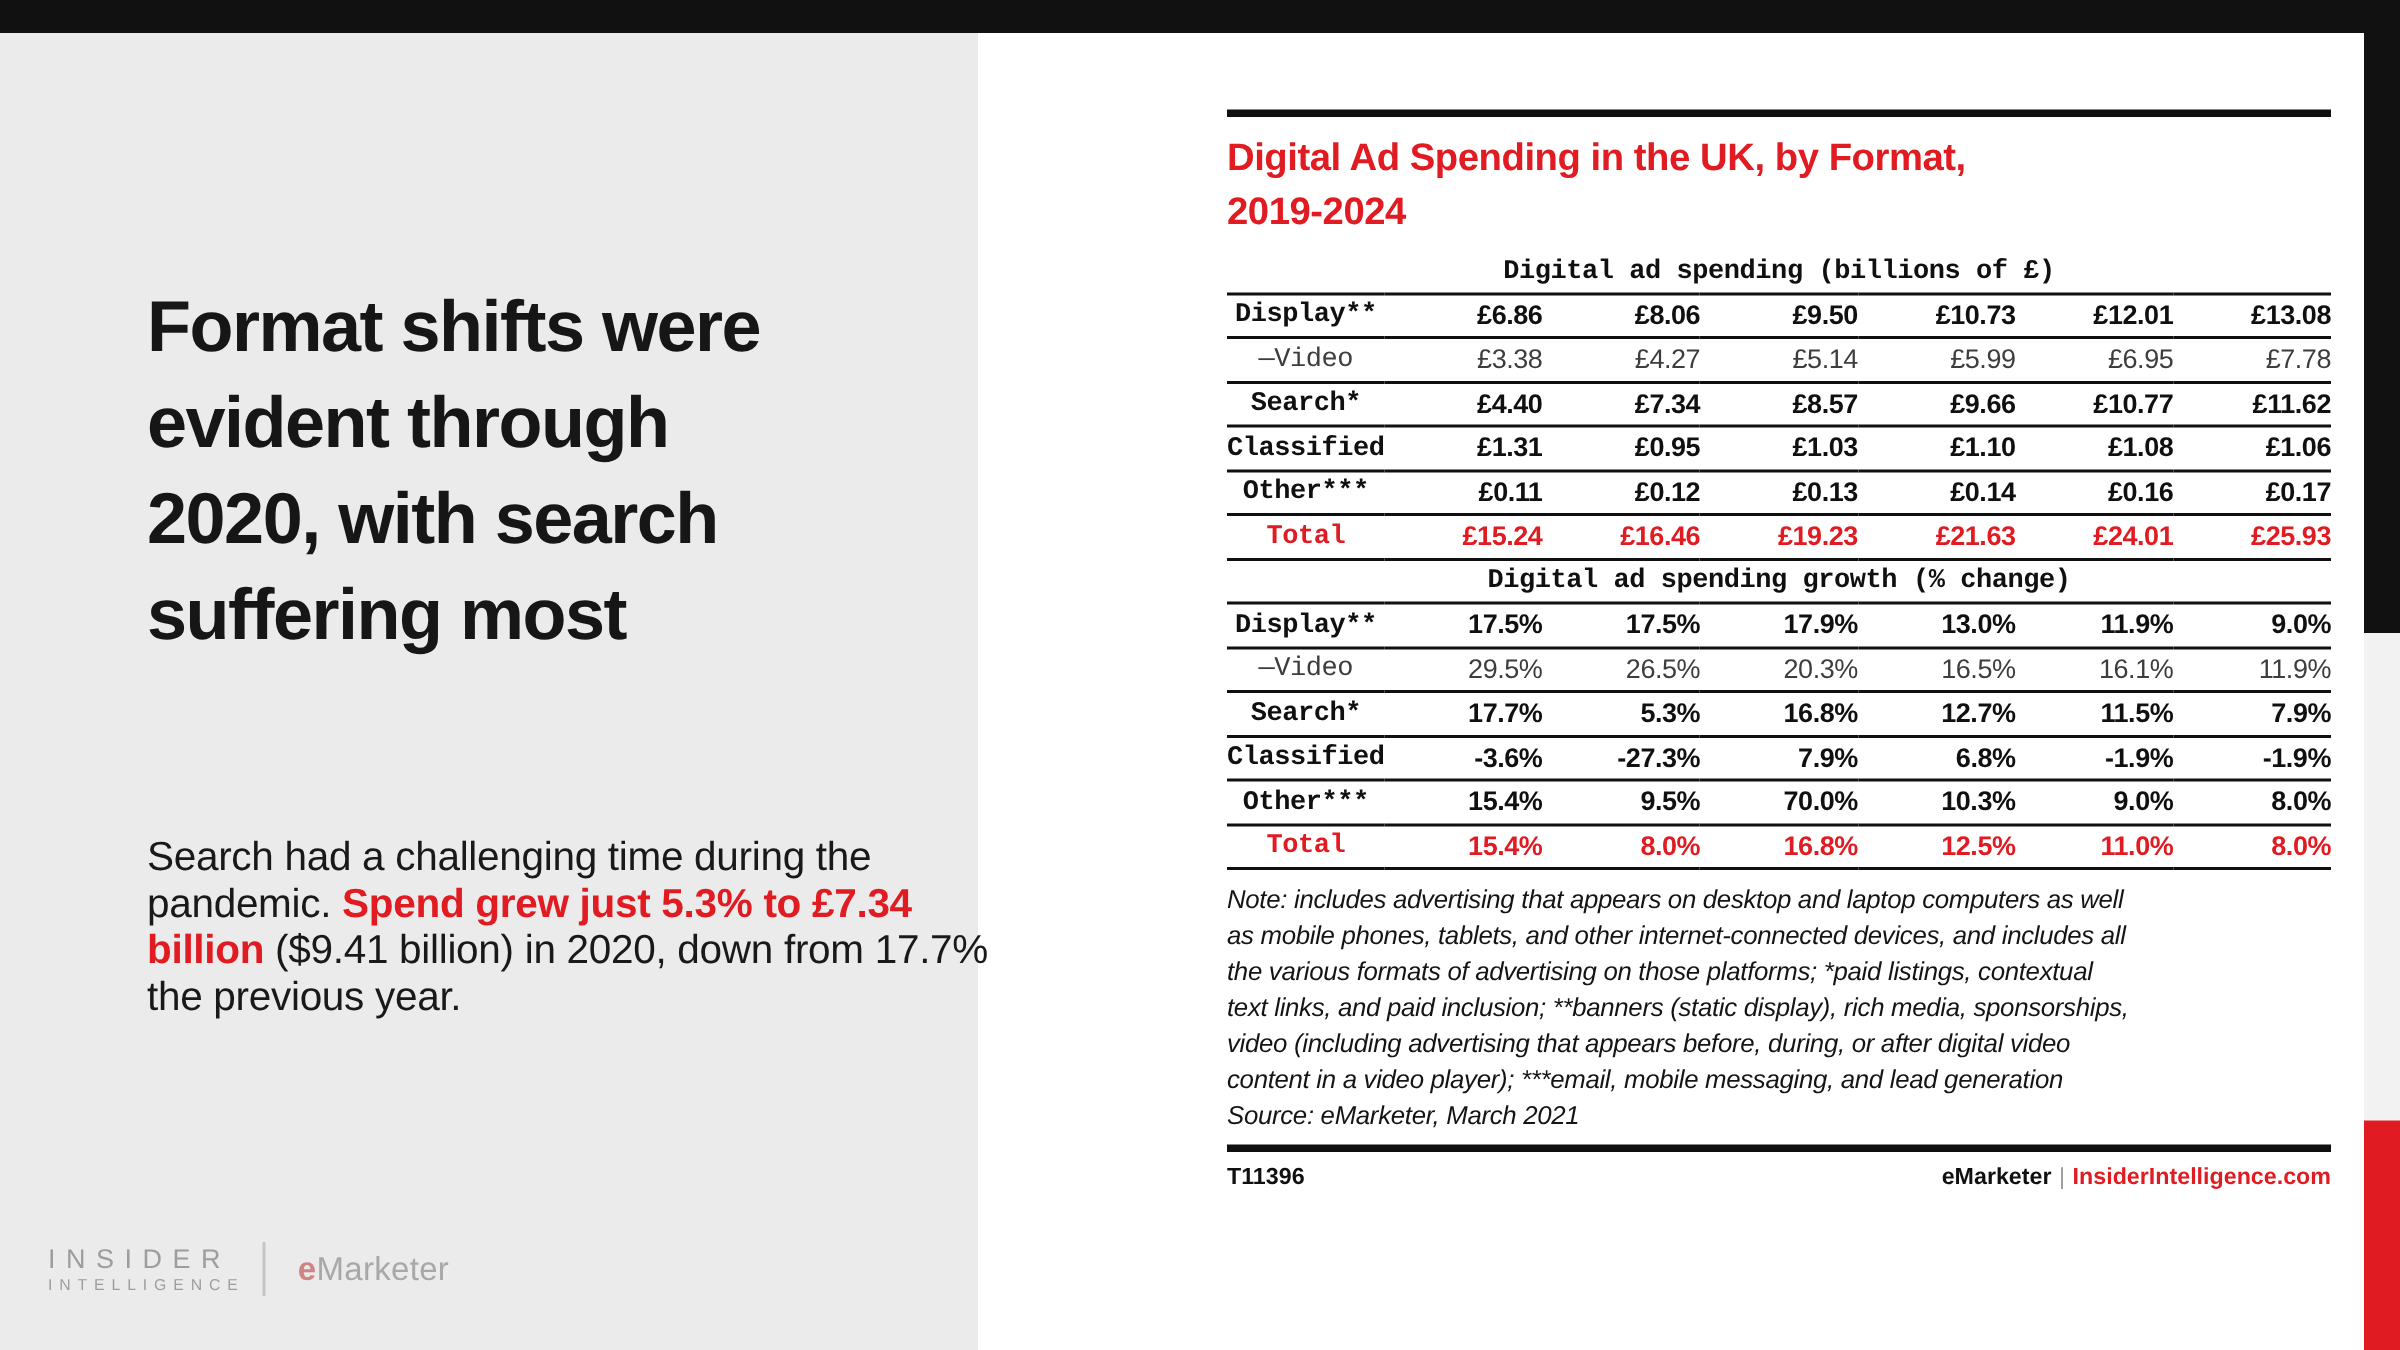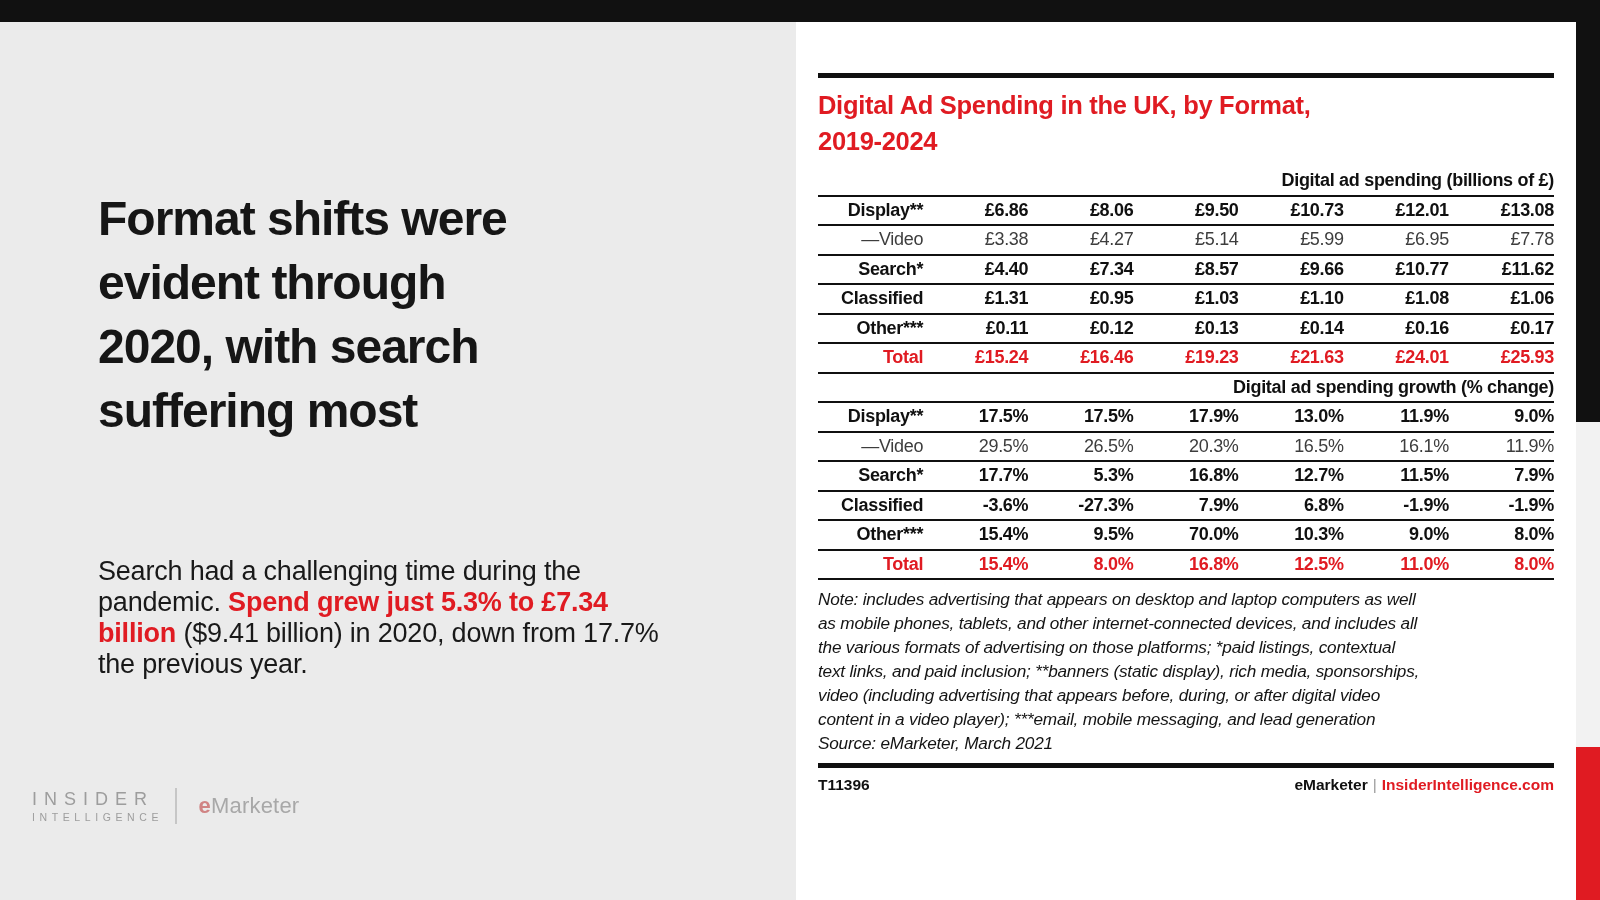--- a/index.html
+++ b/index.html
@@ -16,51 +16,51 @@
     font-family:"Liberation Sans",sans-serif;color:var(--ink);
   }
   
   .topbar{position:absolute;left:0;top:0;width:1600px;height:22px;background:#111111;}
   
   .strip{position:absolute;left:1576px;width:24px;}
   .strip.black{top:22px;height:400px;background:#111111;}
   .strip.gray{top:422px;height:325px;background:var(--strip-gray);}
   .strip.red{top:747px;height:153px;background:var(--red);}
   
-  .left-panel{position:absolute;left:0;top:22px;width:796px;height:878px;background:var(--left-bg);}
+  .left-panel{position:absolute;left:0;top:22px;width:652px;height:878px;background:var(--left-bg);}
   .headline{
     position:absolute;left:98px;top:165px;width:600px;
     font-size:48px;line-height:64px;font-weight:bold;color:#161616;
     letter-spacing:-1px;white-space:pre-line;
   }
   .body-copy{
     position:absolute;left:98px;top:534px;width:592px;
     font-size:27px;line-height:31px;color:#191919;letter-spacing:-0.2px;
   }
   .body-copy .hl{color:var(--red);font-weight:bold;}
-  .logo-row{position:absolute;left:32px;top:766px;display:flex;align-items:center;}
+  .logo-row{position:absolute;left:32px;top:806px;display:flex;align-items:center;}
   .insider{color:var(--logo-gray);text-align:left;}
   .insider .l1{font-size:18px;letter-spacing:7px;line-height:20px;}
   .insider .l2{font-size:10.5px;letter-spacing:4.6px;line-height:13px;margin-top:2px;}
   .logo-divider{width:1.5px;height:36px;background:#c6c6c6;margin:0 22px 0 12px;}
   .emarketer-logo{font-size:22px;color:#a8a8a8;letter-spacing:0.2px;}
   .emarketer-logo .e{color:#d08484;font-weight:bold;}
   
   .chart{position:absolute;left:818px;top:73px;width:736px;}
   .rule-thick{height:5px;background:var(--ink);}
   .chart-title{
     margin:9px 0 8px 0;font-size:25.5px;line-height:36px;font-weight:bold;
     color:var(--red);white-space:pre-line;letter-spacing:-0.3px;
   }
   table.data-table{width:736px;border-collapse:collapse;table-layout:fixed;}
   table.data-table td{
     font-size:18px;font-weight:bold;letter-spacing:-0.3px;
     height:27.5px;padding:0;vertical-align:middle;color:var(--ink);
   }
-  td.label{text-align:right;}
+  td.label{text-align:center;font-family:Liberation Mono, monospace;}
   td.value{text-align:right;width:94px;}
   tr.years-row{border-top:2px solid var(--ink);border-bottom:3px solid var(--ink);}
   tr.section-row{border-bottom:2px solid var(--ink);}
   tr.data-row{border-bottom:2px solid var(--ink);}
   tr.row-sub td{font-weight:normal;color:var(--sub-text);}
   tr.row-total td{color:var(--red);}
   .note{
     margin-top:7px;font-size:17.2px;line-height:24px;font-style:italic;
     color:#141414;white-space:pre-line;letter-spacing:-0.2px;
   }

